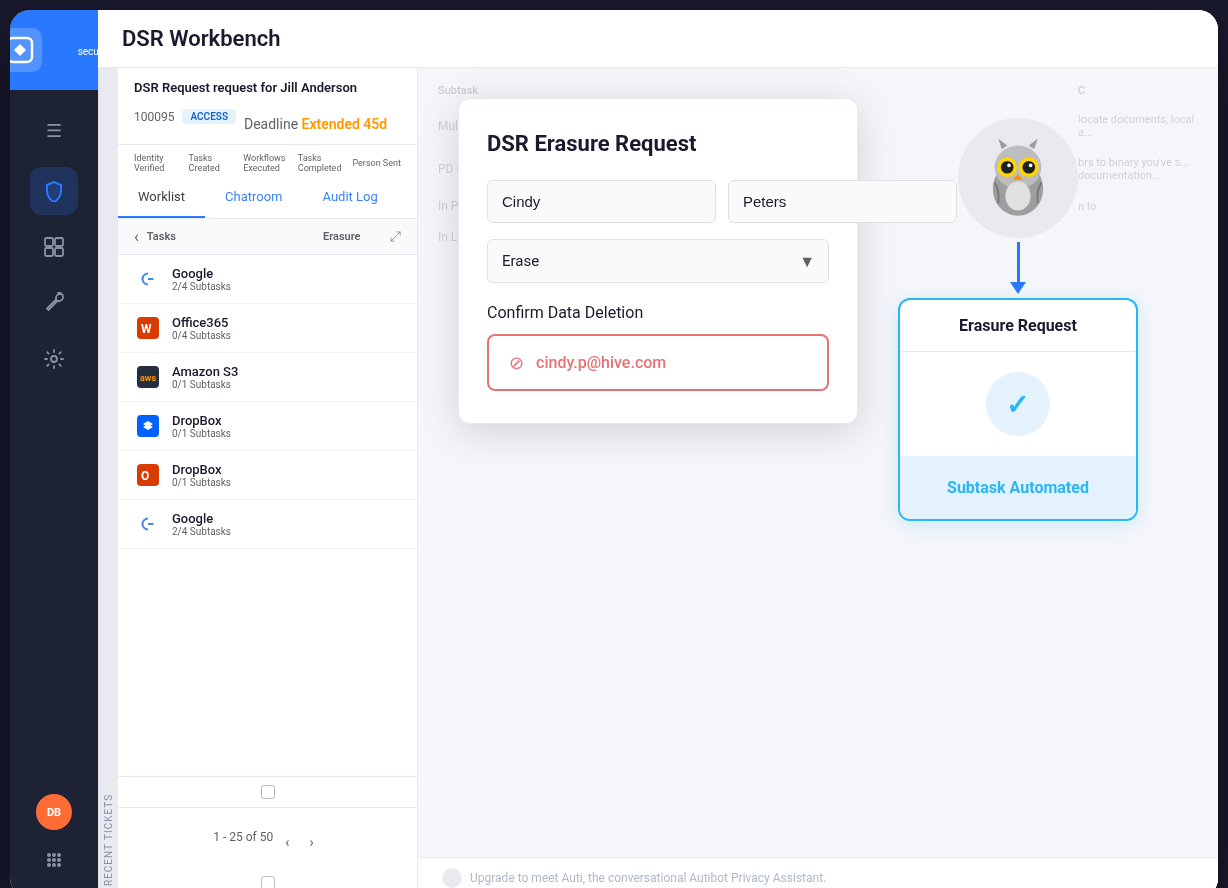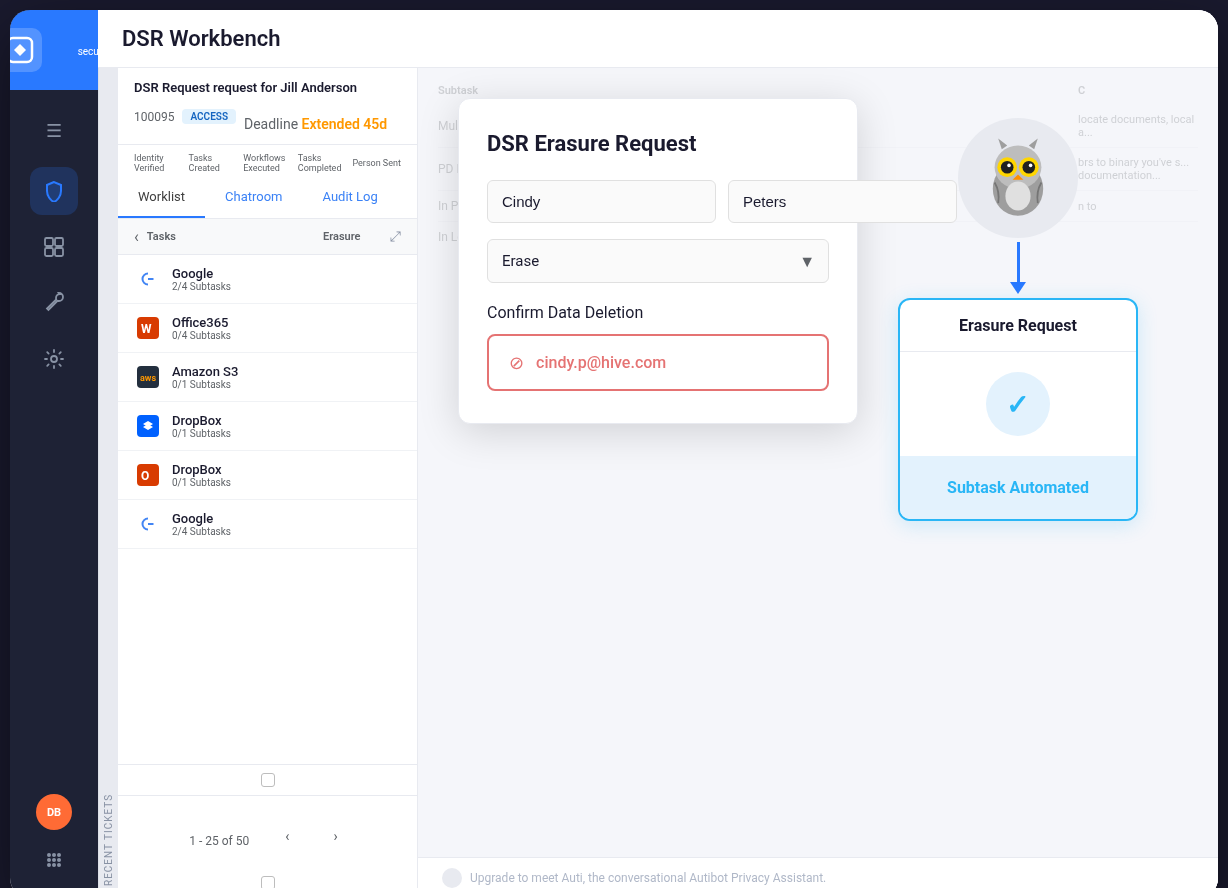--- a/index.html
+++ b/index.html
@@ -283,25 +283,25 @@
       font-weight: 500;
       color: #1a1a2e;
     }
     .task-sub {
       font-size: 10px;
       color: #5f6368;
     }
 
     
     .pagination {
-      padding: 28px 16px;
-      display: flex;
-      align-items: flex-end;
-      justify-content: center;
-      gap: 28px;
+      padding: 22px 16px;
+      display: flex;
+      align-items: flex-start;
+      justify-content: center;
+      gap: 4px;
       border-top: 1px solid #e8eaf0;
       font-size: 12px;
       color: #5f6368;
     }
     .page-btn {
       cursor: pointer;
       color: #5f6368;
       font-size: 14px;
       padding: 4px 8px;
     }

